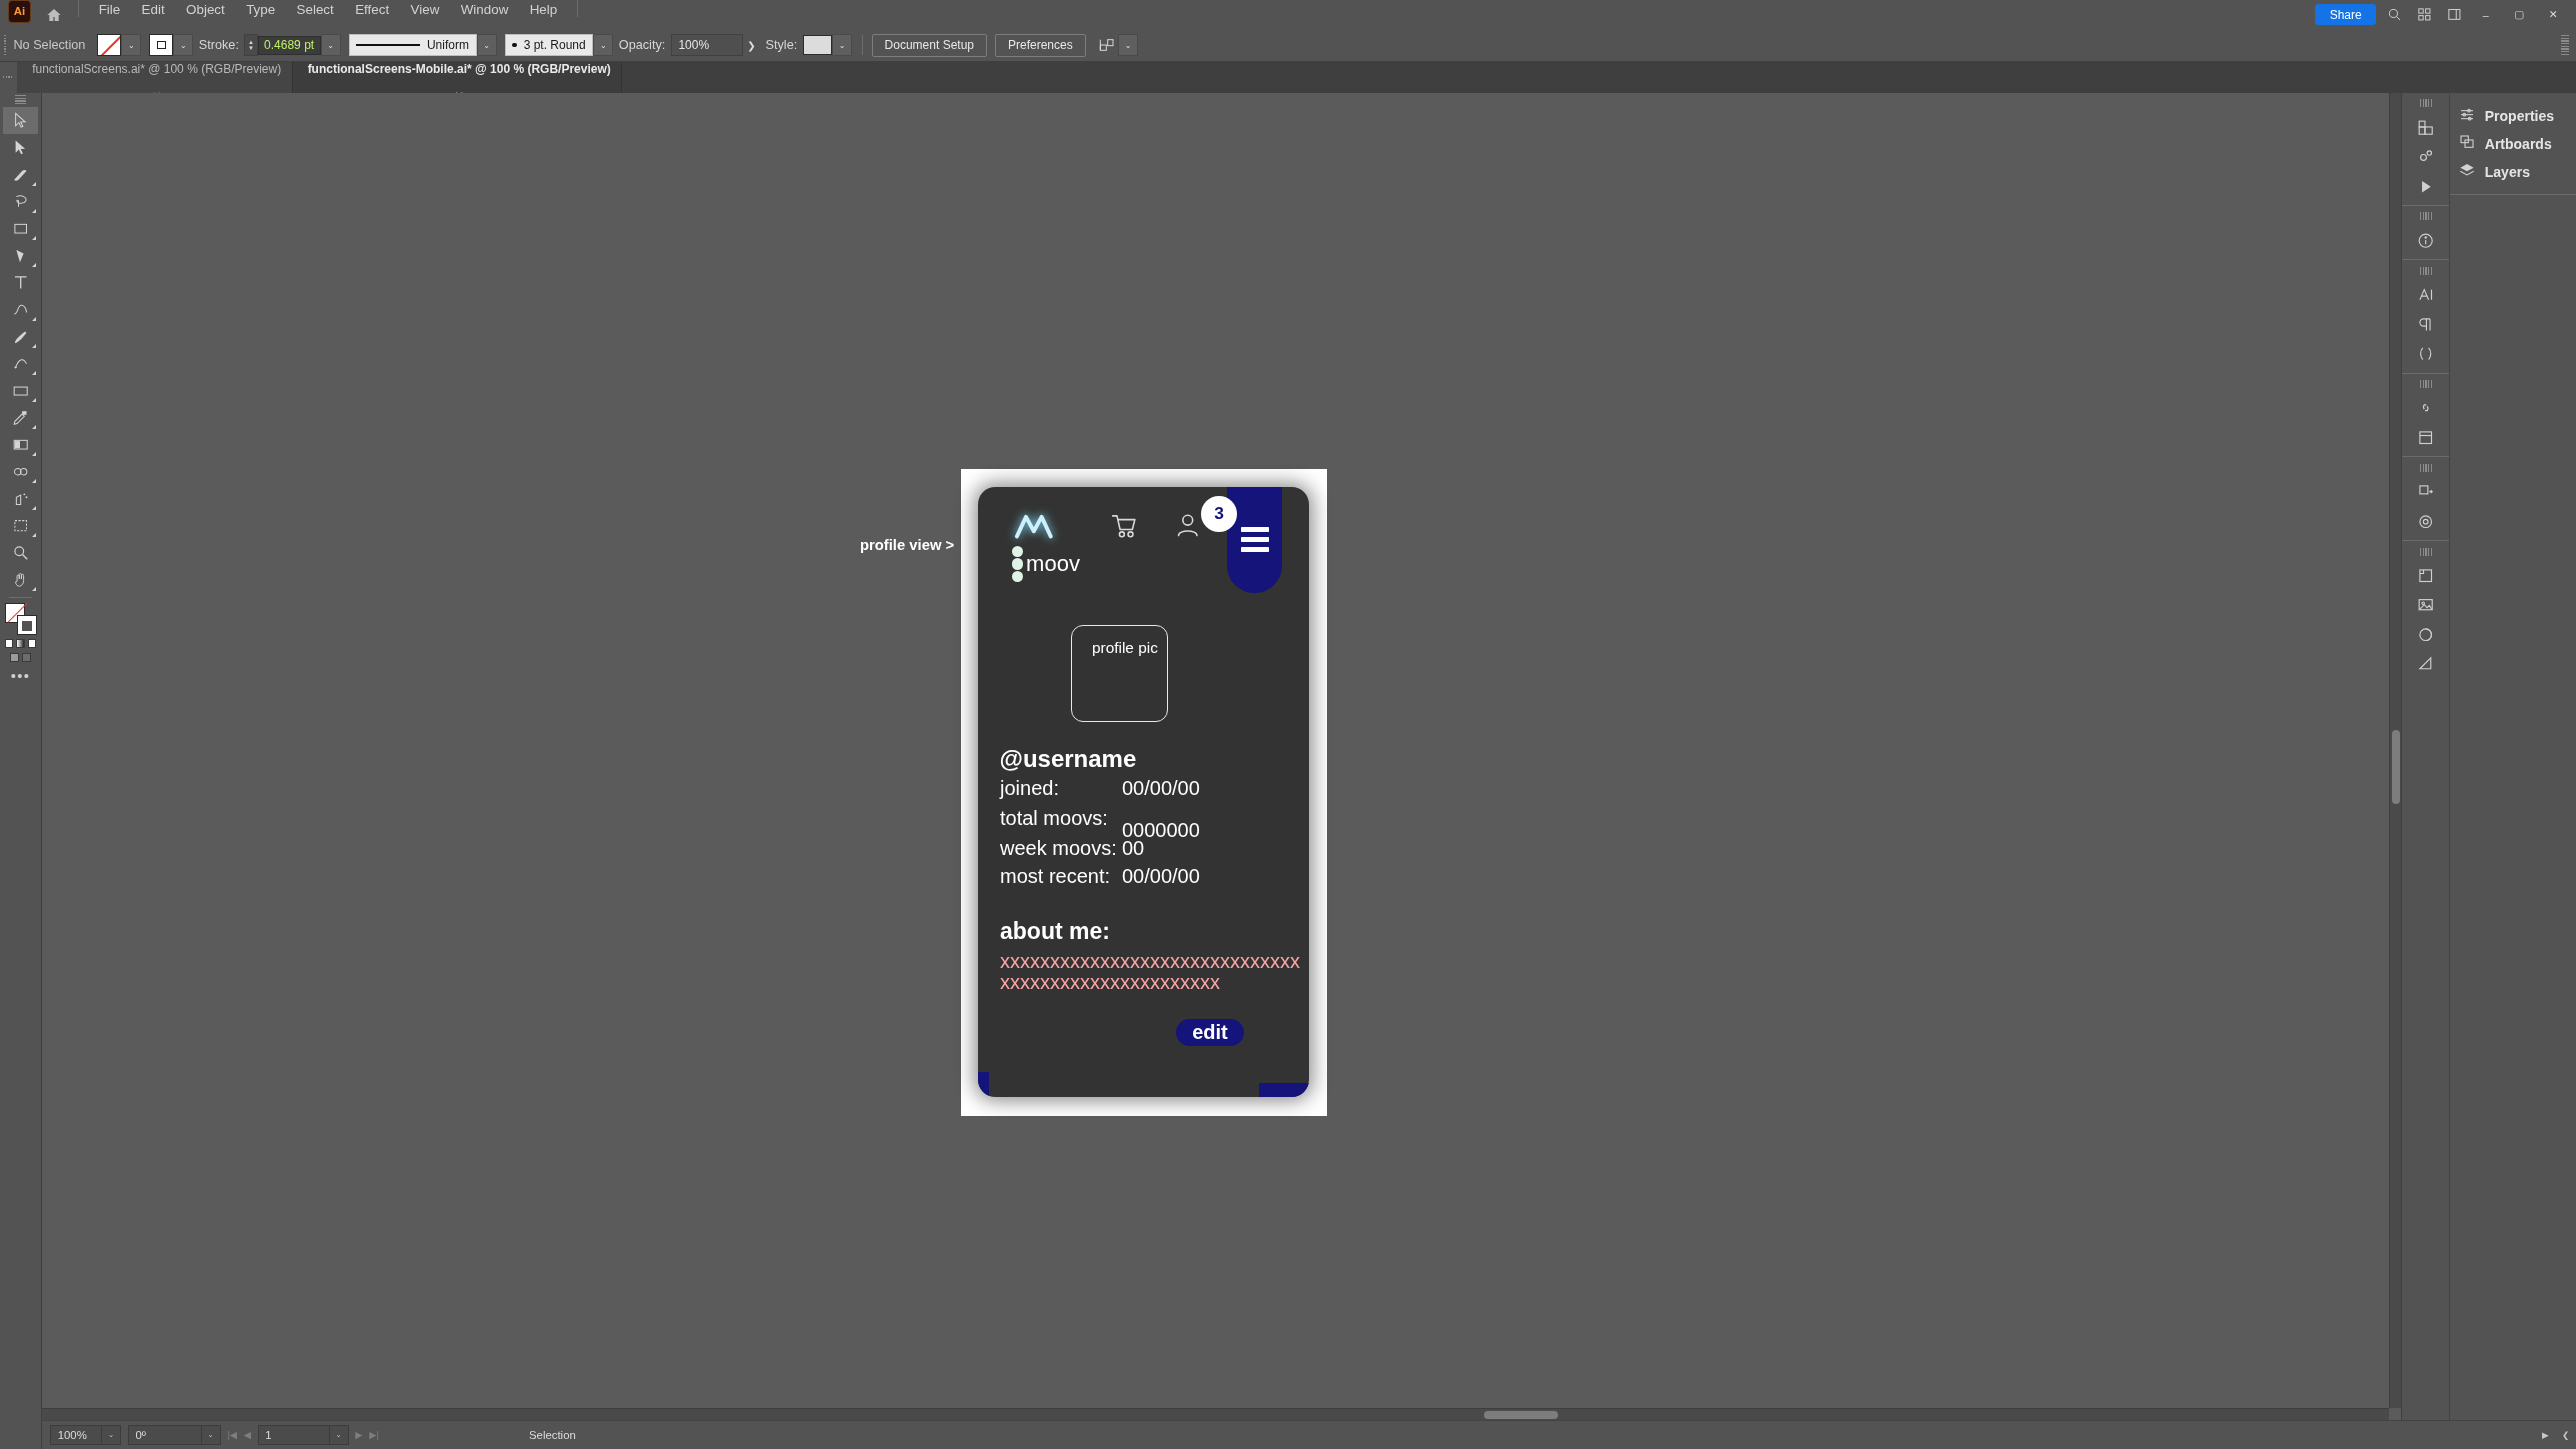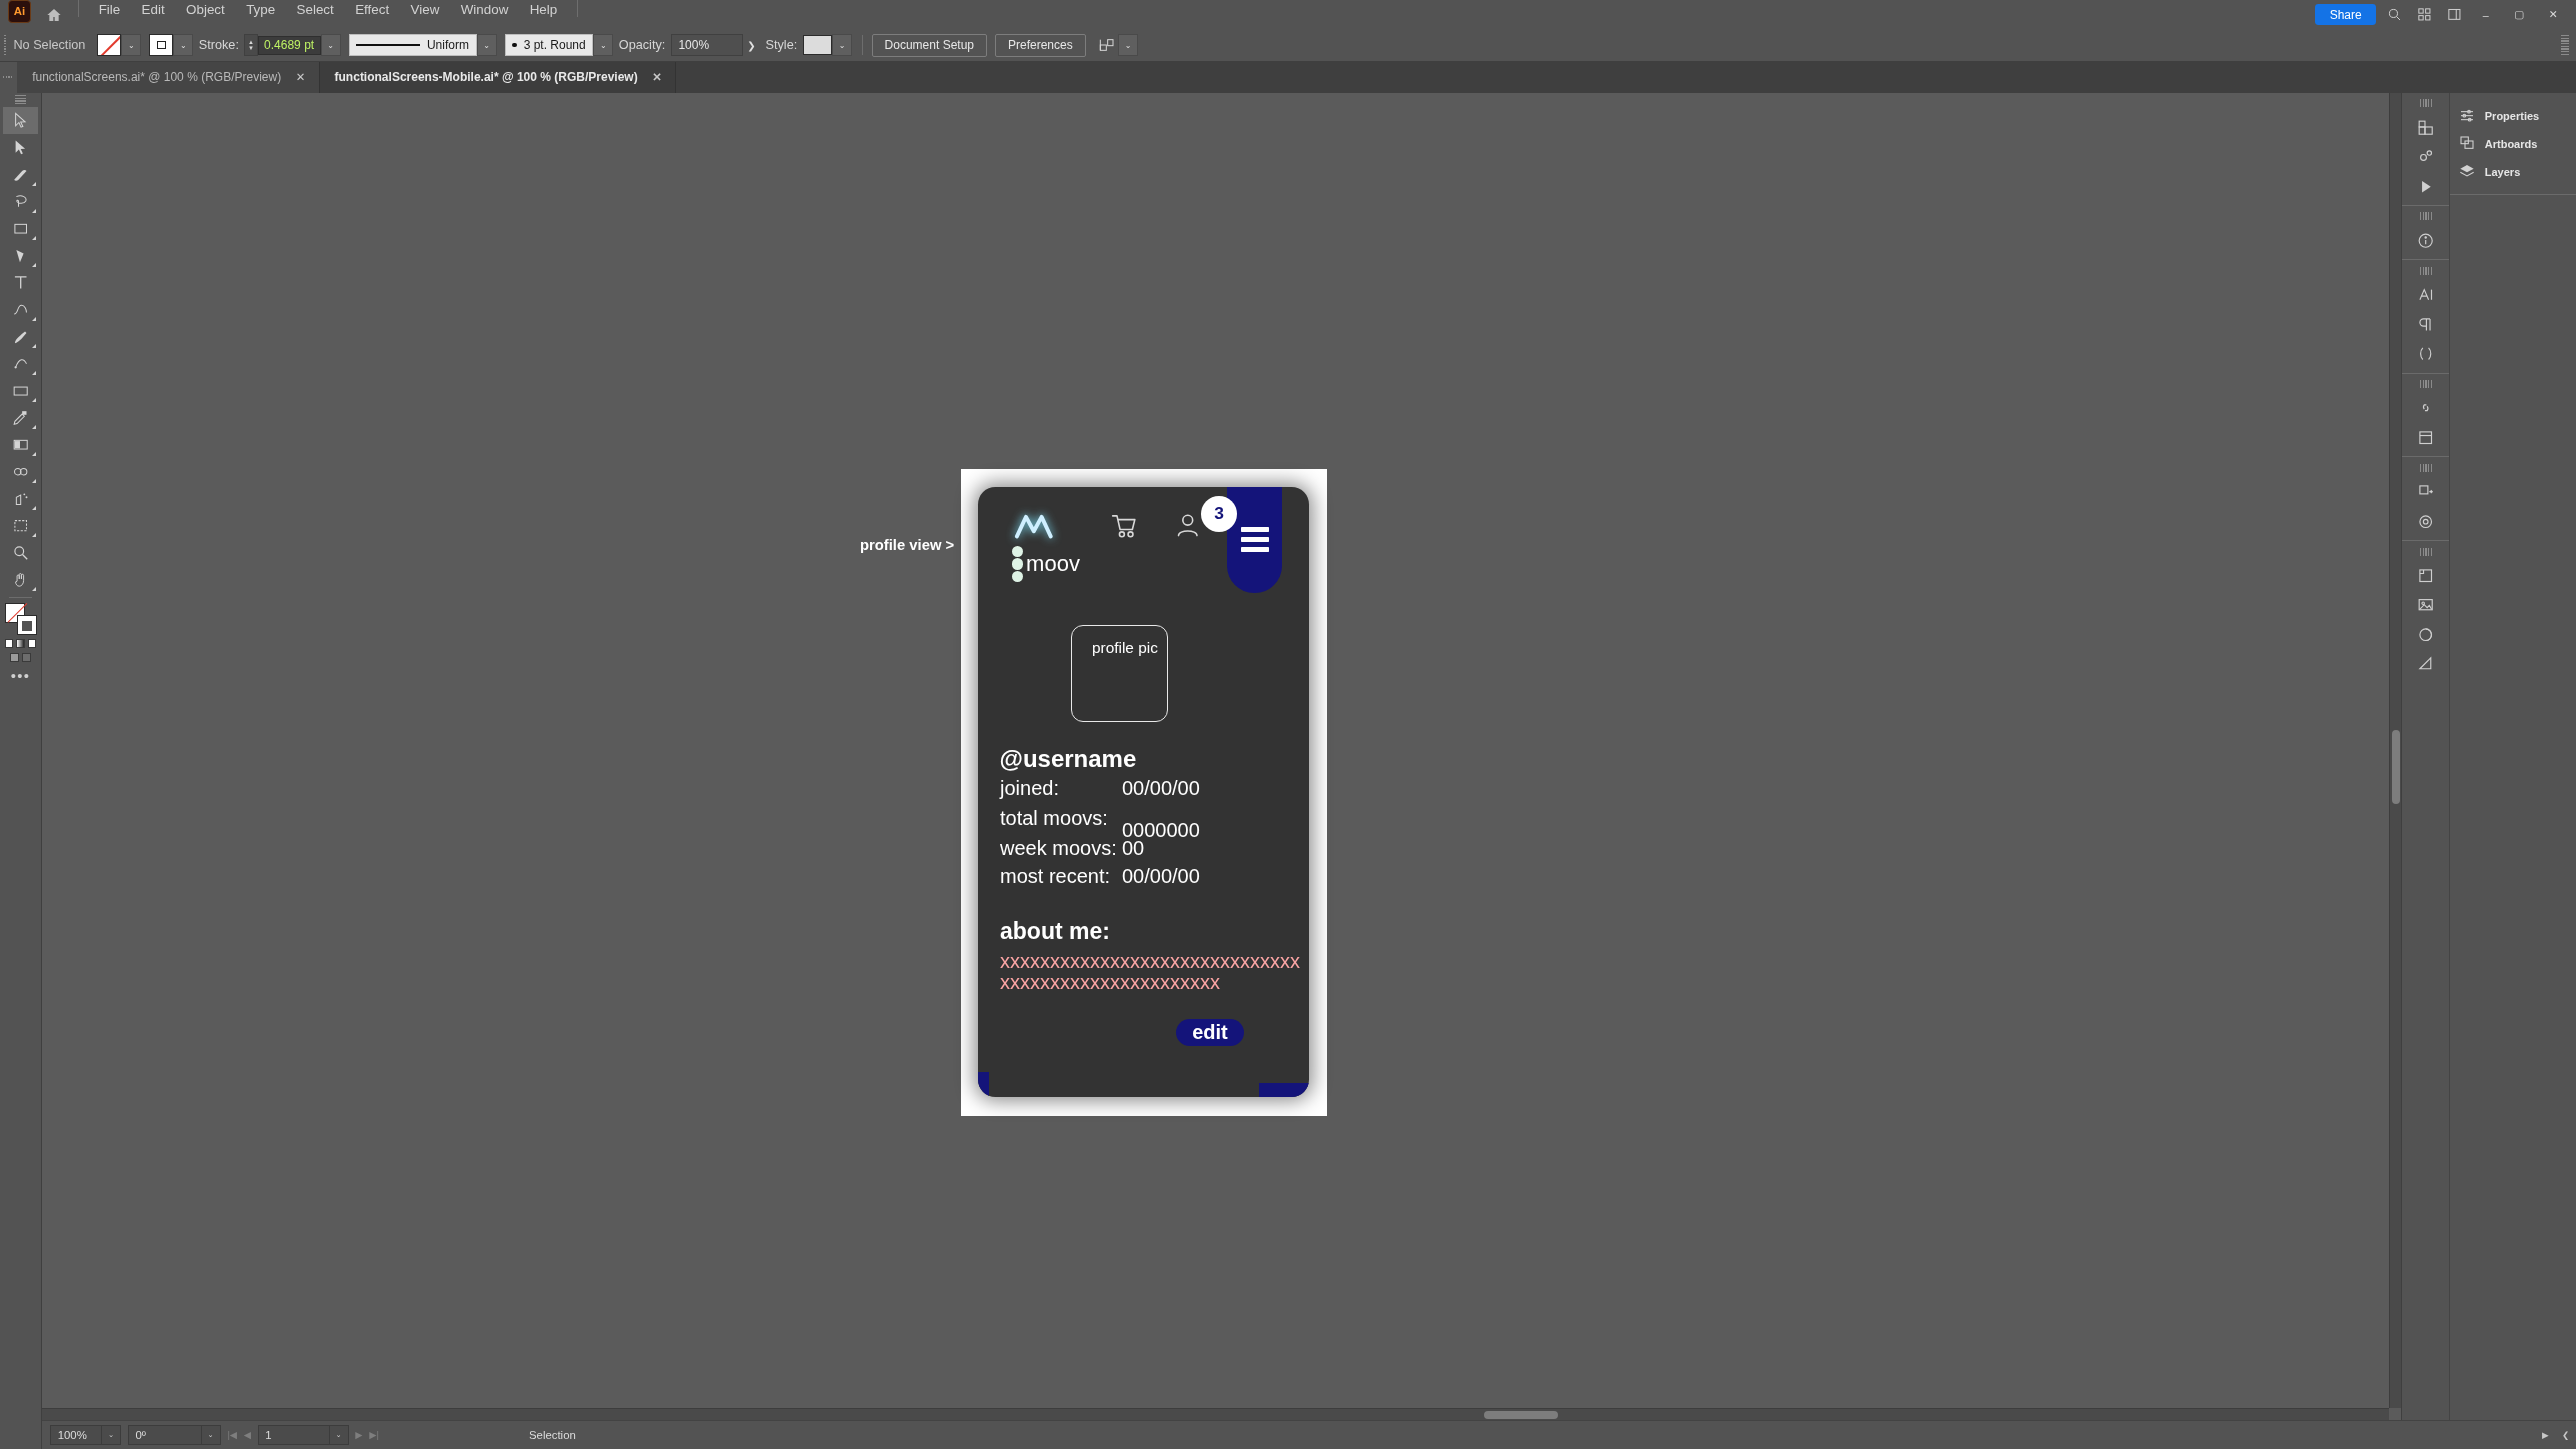--- a/index.html
+++ b/index.html
@@ -92,21 +92,21 @@
   .align-icn svg{width:16px;height:16px;stroke:#d8d8d8;fill:none;stroke-width:1.5;}
   .cb-right{margin-left:auto;display:flex;align-items:center;padding-right:6.7px;gap:2.7px;}
   .cb-right .grip2{width:8px;height:20px;background:repeating-linear-gradient(to bottom,#8b8b8b 0 1.3px,transparent 1.3px 2.7px);}
 
   
   .tabbar{height:31px;flex:0 0 31px;background:#3f3f3f;display:flex;align-items:stretch;}
   .tabbar .tgrip{width:17.4px;display:flex;align-items:center;justify-content:center;background:#535353;}
   .tabbar .tgrip i{width:10.7px;height:2px;background:repeating-linear-gradient(to right,#8b8b8b 0 1.3px,transparent 1.3px 2.7px);}
   .tab{
     display:flex;align-items:center;gap:12px;padding:0 10.7px 0 14.8px;
-    font-size:12px;color:#b9b9b9;border-right:0.7px solid #333;background:#454545;white-space:nowrap;
+    font-size:12px;color:#b9b9b9;border-right:0.7px solid #333;background:#454545;white-space:nowrap;flex-direction:column;
   }
   .tab.active{background:#3d3d3d;color:#e9e9e9;font-weight:bold;}
   .tab .tclose{color:#c9c9c9;font-size:11.4px;padding:1.3px 2.7px;}
 
   
   .bodyrow{flex:1 1 auto;display:flex;min-height:0;}
 
   
   .tools{
     width:42px;flex:0 0 42px;background:#535353;border-right:0.7px solid #3f3f3f;
@@ -198,21 +198,21 @@
   .rail .rgrip{width:12px;height:8px;background:repeating-linear-gradient(to right,#8b8b8b 0 1.3px,transparent 1.3px 2.7px);margin:2.7px 0 5.4px;}
   .rail-icon{width:38px;height:29.5px;display:flex;align-items:center;justify-content:center;}
   .rail-icon svg{width:17.4px;height:17.4px;stroke:#cfcfcf;fill:none;stroke-width:1.6;}
   .rail-div{width:100%;height:0.7px;background:#6b6b6b;margin:4px 0;}
   .panels{
     width:127px;background:#535353;border-left:0.7px solid #444;
     display:flex;flex-direction:column;padding-top:9.4px;
   }
   .panel-item{display:flex;align-items:center;gap:9.4px;height:28px;padding-left:9.4px;}
   .panel-item svg{width:16px;height:16px;stroke:#d2d2d2;fill:none;stroke-width:1.6;}
-  .panel-item span{color:#e6e6e6;font-size:11px;font-weight:bold;}
+  .panel-item span{color:#e6e6e6;font-size:14px;font-weight:bold;}
   .panel-div{height:0.7px;background:#6b6b6b;margin-top:8px;}
 
   
   .statusbar{
     height:29.5px;flex:0 0 29.5px;background:#535353;display:flex;align-items:center;
     border-top:0.7px solid #434343;
   }
   .sb-left-pad{width:42px;height:29.5px;background:#535353;border-right:0.7px solid #3f3f3f;}
   .sb-field{
     height:20px;background:#4b4b4b;border:0.7px solid #3c3c3c;color:#dcdcdc;font-size:11.4px;

